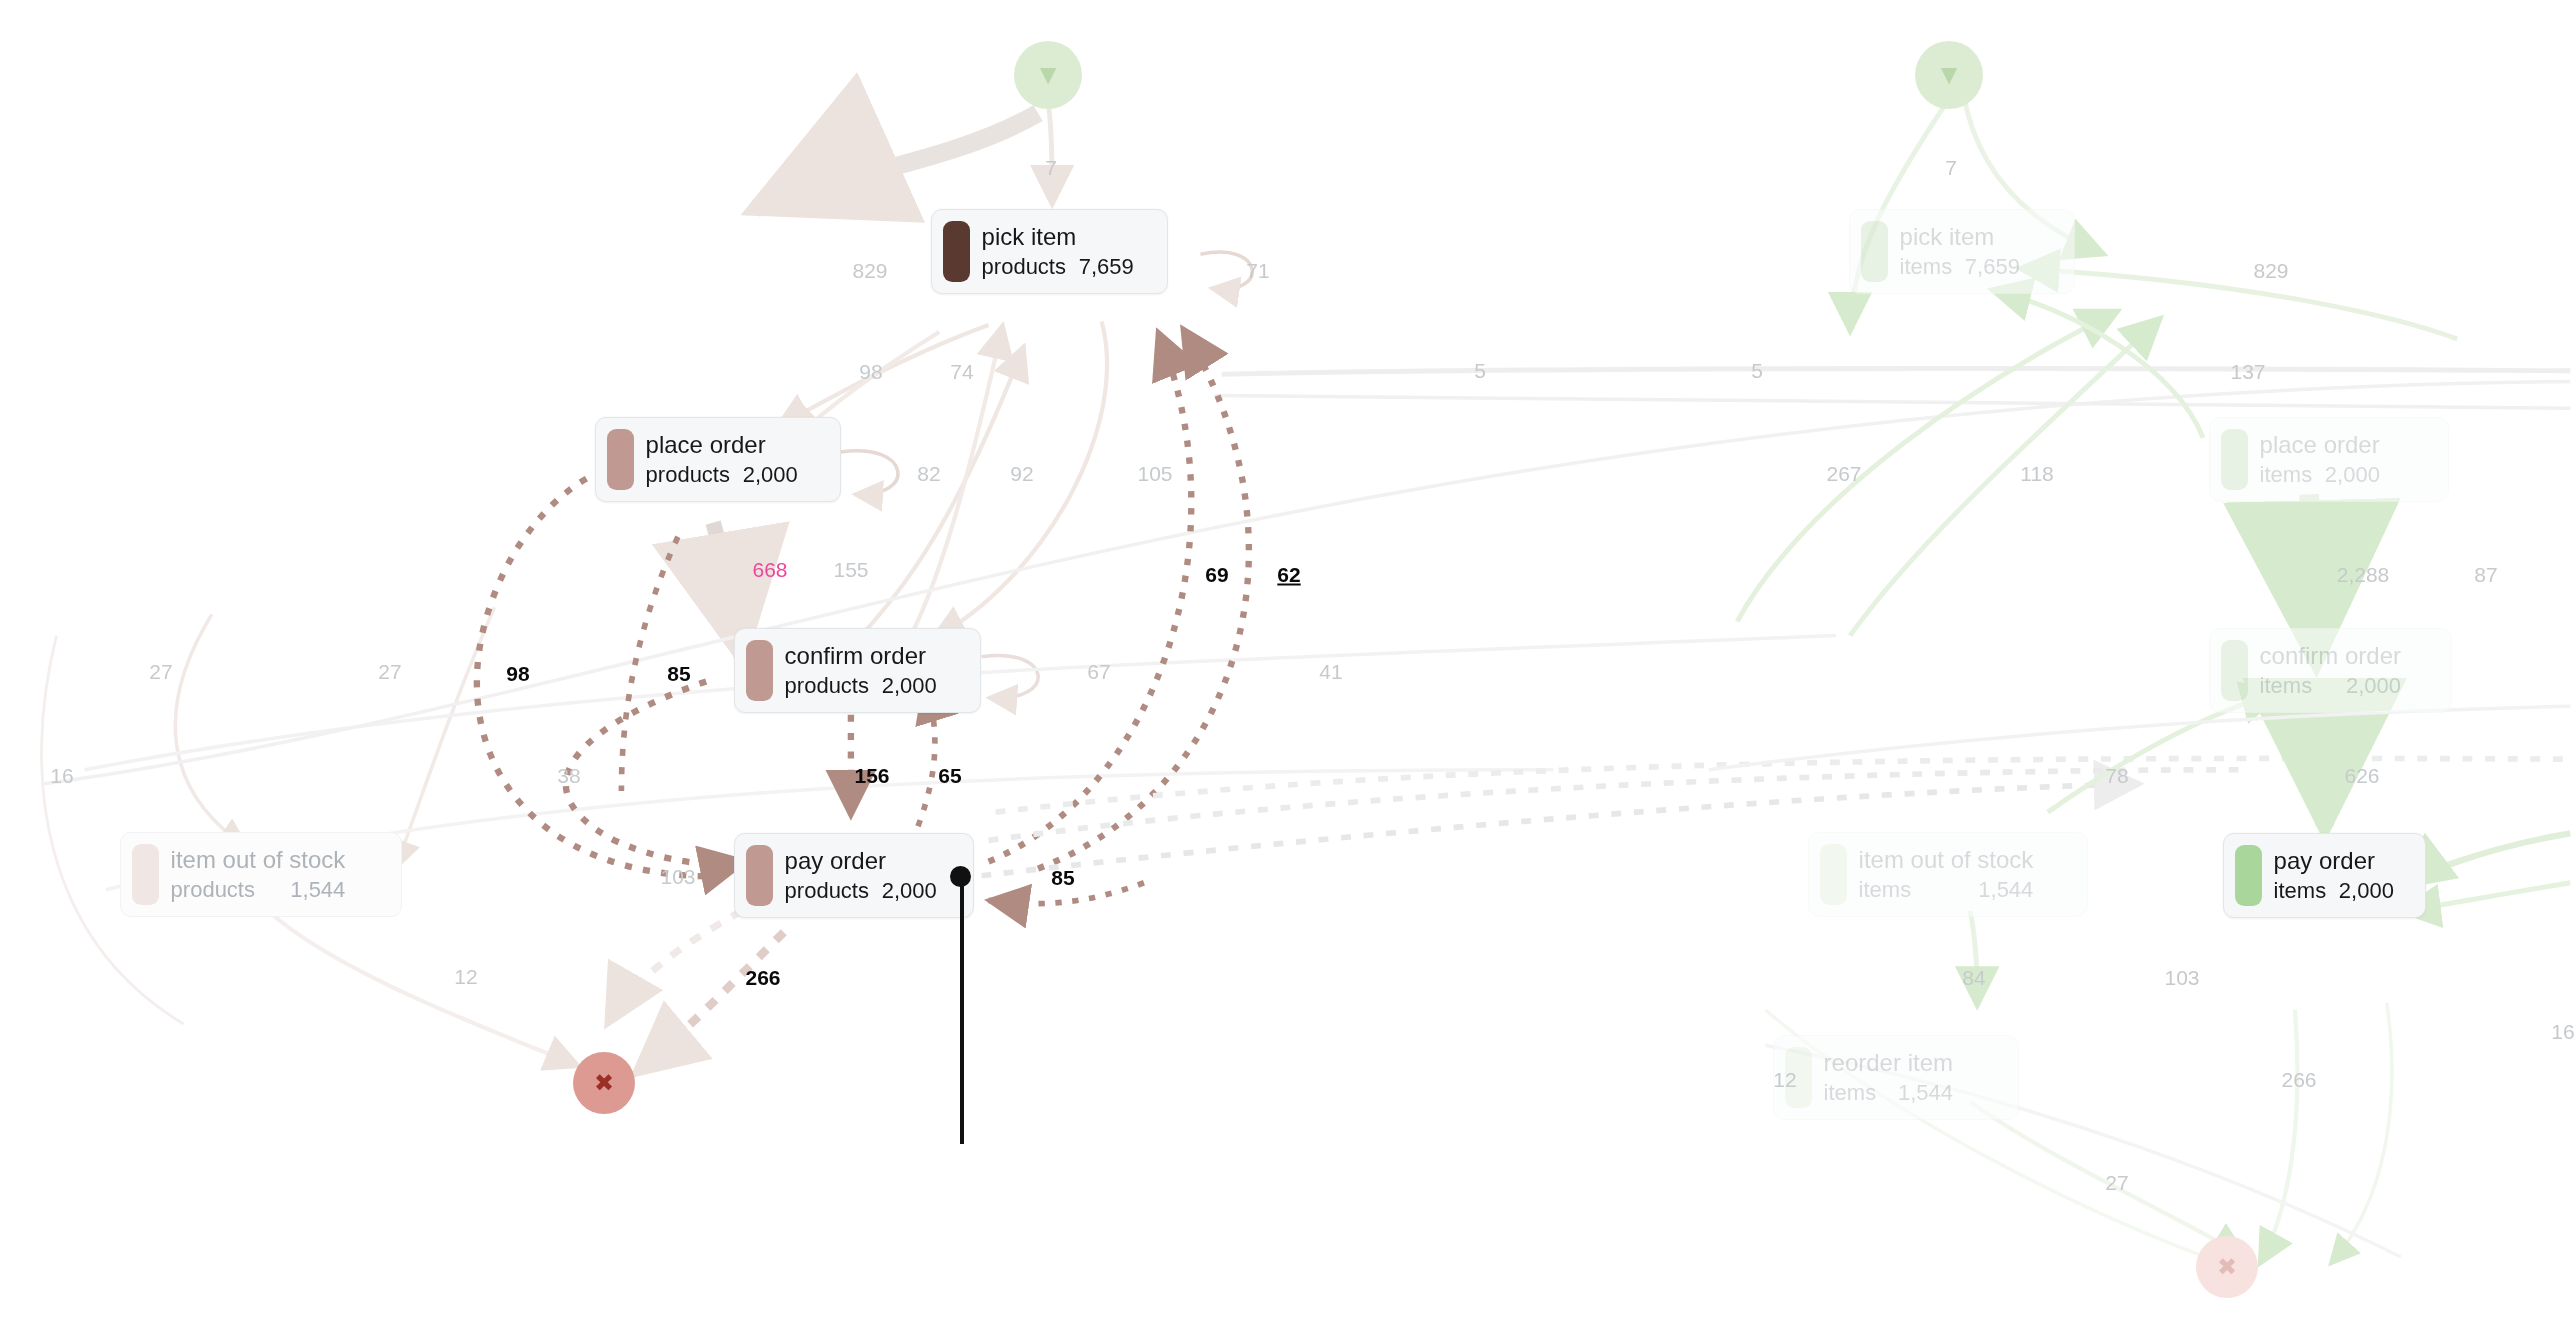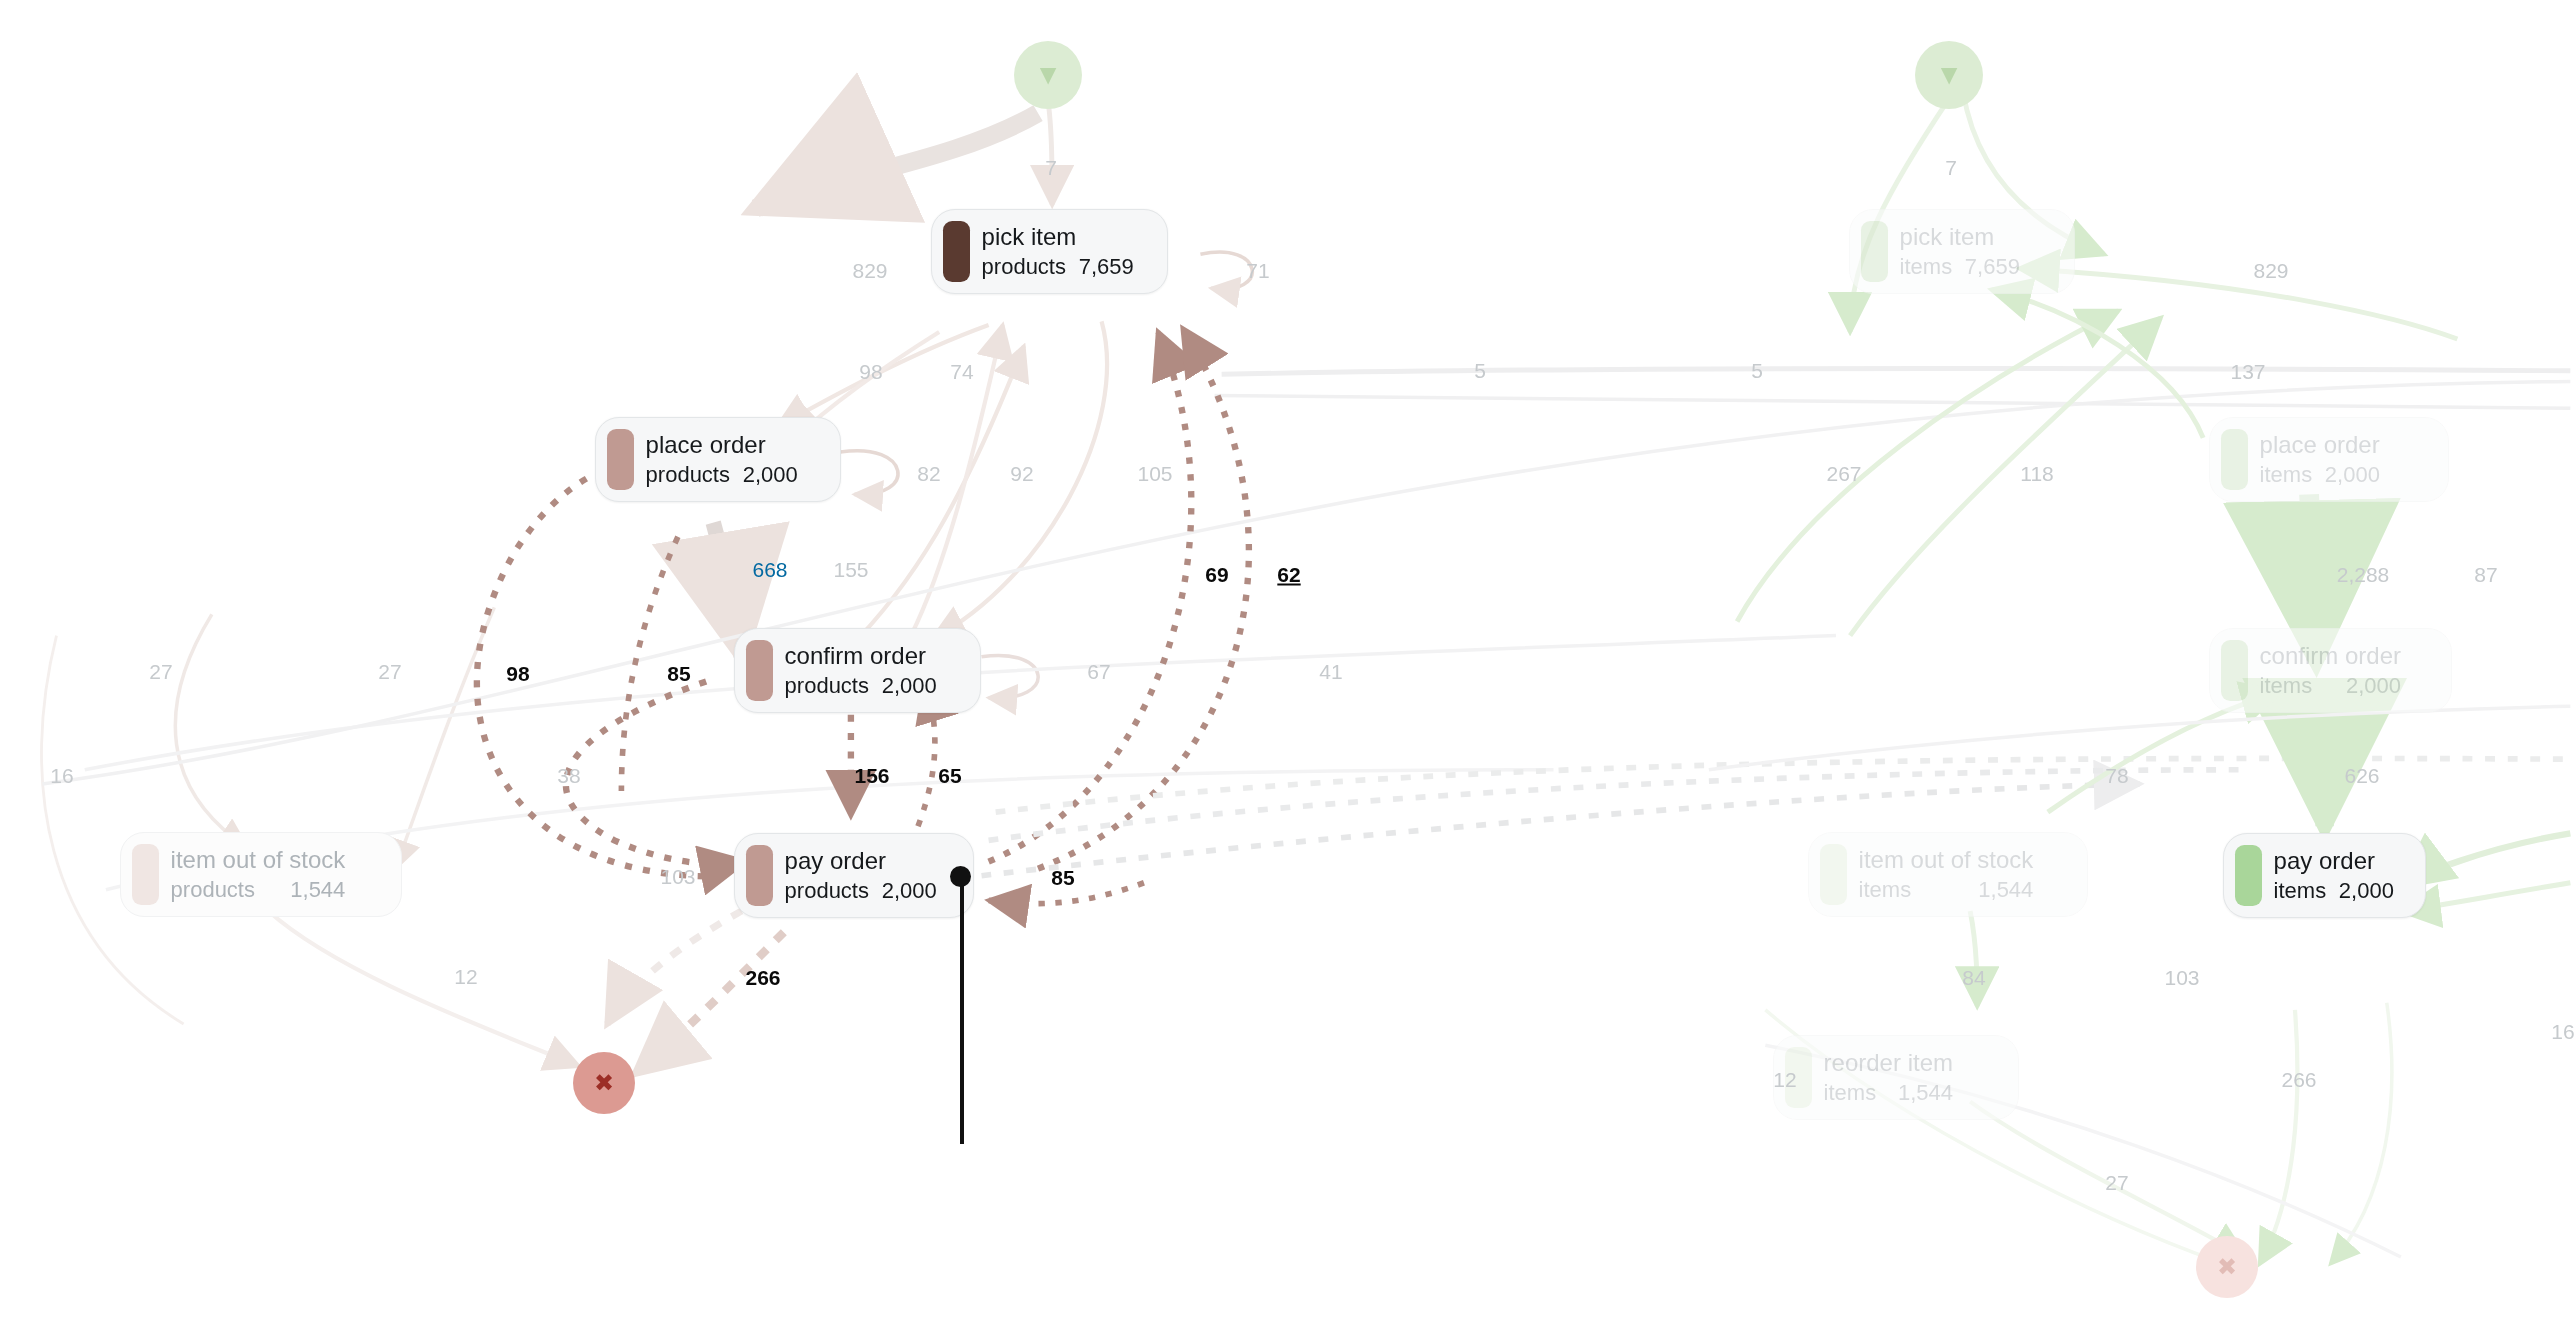--- a/index.html
+++ b/index.html
@@ -3,21 +3,21 @@
 <meta charset="utf-8">
 <style>
   html,body{margin:0;padding:0;background:#ffffff;}
   body{width:2576px;height:1339px;position:relative;overflow:hidden;
        font-family:"Liberation Sans","DejaVu Sans",sans-serif;}
   #stage{position:absolute;inset:0;}
   svg.edges{position:absolute;left:0;top:0;width:2576px;height:1339px;}
 
   
   .node{position:absolute;display:flex;align-items:center;
-        background:#f6f7f8;border:1.4px solid #e3e6e8;border-radius:24px;
+        background:#f6f7f8;border:1.4px solid #e3e6e8;border-radius:11px;
         padding:11.3px 15.5px 11.3px 11.3px;box-sizing:border-box;
         box-shadow:0 0.7px 2.1px rgba(0,0,0,.06);}
   .node .bar{width:27px;border-radius:9.2px;flex:0 0 27px;align-self:stretch;}
   .node .txt{margin-left:11.3px;display:flex;flex-direction:column;gap:7px;
              white-space:nowrap;}
   .node .nm{font-size:24px;line-height:24px;color:#16191c;}
   .node .mt{font-size:22px;line-height:22px;color:#16191c;display:flex;gap:12.7px;}
   .node .mt .k{}
   .node .mt .v{}
 
@@ -30,21 +30,21 @@
   
   .terminal{position:absolute;border-radius:50%;display:flex;
             align-items:center;justify-content:center;}
   .terminal .glyph{font-size:28px;line-height:28px;font-weight:bold;}
 
   
   .elabel{position:absolute;font-size:21px;line-height:21px;color:#9aa0a6;
           white-space:nowrap;transform:translate(-50%,-50%);}
   .elabel.strong{color:#0a0a0a;font-weight:bold;}
   .elabel.faint{color:#c6cacd;}
-  .elabel.vfaint{color:#0369a1;}
+  .elabel.vfaint{color:#ec4899;}
 
   
   #tooltip-stem{position:absolute;width:3.5px;background:#111;}
   #tooltip{position:absolute;background:#111214;color:#fff;border-radius:15.5px;
            padding:18.4px 40px;font-size:30px;line-height:30px;white-space:nowrap;
            box-shadow:0 4.2px 12.7px rgba(0,0,0,.35);}
 </style>
 </head>
 <body>
 

